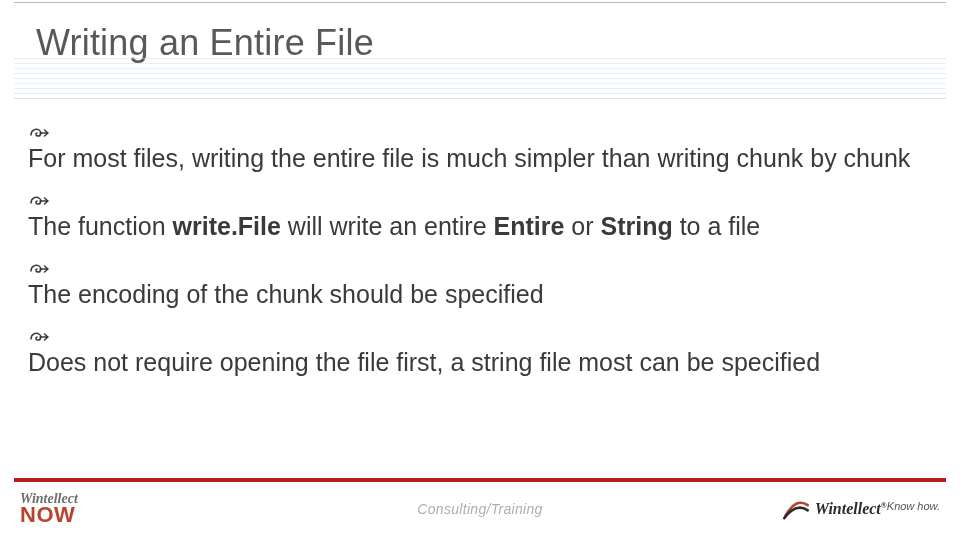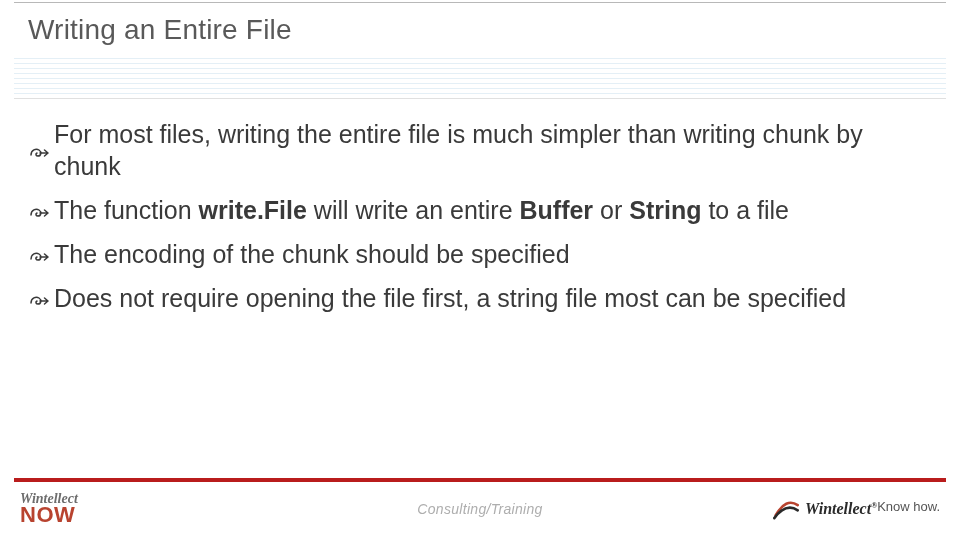--- a/index.html
+++ b/index.html
@@ -24,23 +24,23 @@
     background: #b8b8b8;
   }
 
   .title-area {
     position: absolute;
     top: 14px;
     left: 28px;
     right: 28px;
   }
   .title-area h1 {
-    margin: 0;
+    margin: 8px;
     font-weight: 300;
-    font-size: 28px;
+    font-size: 36px;
     color: #595959;
     letter-spacing: 0.2px;
   }
 
   
   .pinstripes {
     position: absolute;
     top: 58px;
     left: 14px;
     right: 14px;
@@ -58,22 +58,23 @@
 
   .content {
     position: absolute;
     top: 118px;
     left: 28px;
     right: 28px;
   }
 
   .bullet-row {
     display: flex;
-    align-items: center;
+    align-items: flex-start;
     margin-bottom: 12px;
+    flex-direction: column;
   }
   .bullet-icon {
     flex: 0 0 auto;
     width: 26px;
     margin-top: 6px;
   }
   .bullet-icon svg {
     display: block;
   }
   .bullet-text {
@@ -152,23 +153,24 @@
     font-style: italic;
     font-weight: 700;
     font-size: 16px;
     color: #2a2a2a;
   }
   .logo-right .r1 sup {
     font-size: 8px;
     vertical-align: super;
   }
   .logo-right .r2 {
-    font-size: 13px;
+    font-size: 11px;
     color: #555;
     text-align: right;
+    font-style: italic;
   }
 </style>
 </head>
 <body>
 
 <div class="top-hairline"></div>
 
 <div class="title-area">
   <h1>Writing an Entire File</h1>
 </div>
@@ -186,21 +188,21 @@
       </span>
       <span class="bullet-text">For most files, writing the entire file is much simpler than writing chunk by chunk</span>
     </div>
     <div class="bullet-row">
       <span class="bullet-icon">
         <svg width="22" height="18" viewBox="0 0 44 36">
   <path d="M6 22 C6 12 16 8 22 12 C28 16 26 24 20 24 C16 24 14 20 18 18" fill="none" stroke="#3a3a3a" stroke-width="3" stroke-linecap="round"></path>
   <path d="M24 18 L40 18 M40 18 L33 12 M40 18 L33 24" fill="none" stroke="#3a3a3a" stroke-width="3" stroke-linecap="round" stroke-linejoin="round"></path>
 </svg>
       </span>
-      <span class="bullet-text">The function <b>write.File</b> will write an entire <b>Buffer</b> or <b>String</b> to a file</span>
+      <span class="bullet-text">The function <b>write.File</b> will write an entire <b>Entire</b> or <b>String</b> to a file</span>
     </div>
     <div class="bullet-row">
       <span class="bullet-icon">
         <svg width="22" height="18" viewBox="0 0 44 36">
   <path d="M6 22 C6 12 16 8 22 12 C28 16 26 24 20 24 C16 24 14 20 18 18" fill="none" stroke="#3a3a3a" stroke-width="3" stroke-linecap="round"></path>
   <path d="M24 18 L40 18 M40 18 L33 12 M40 18 L33 24" fill="none" stroke="#3a3a3a" stroke-width="3" stroke-linecap="round" stroke-linejoin="round"></path>
 </svg>
       </span>
       <span class="bullet-text">The encoding of the chunk should be specified</span>
     </div>

